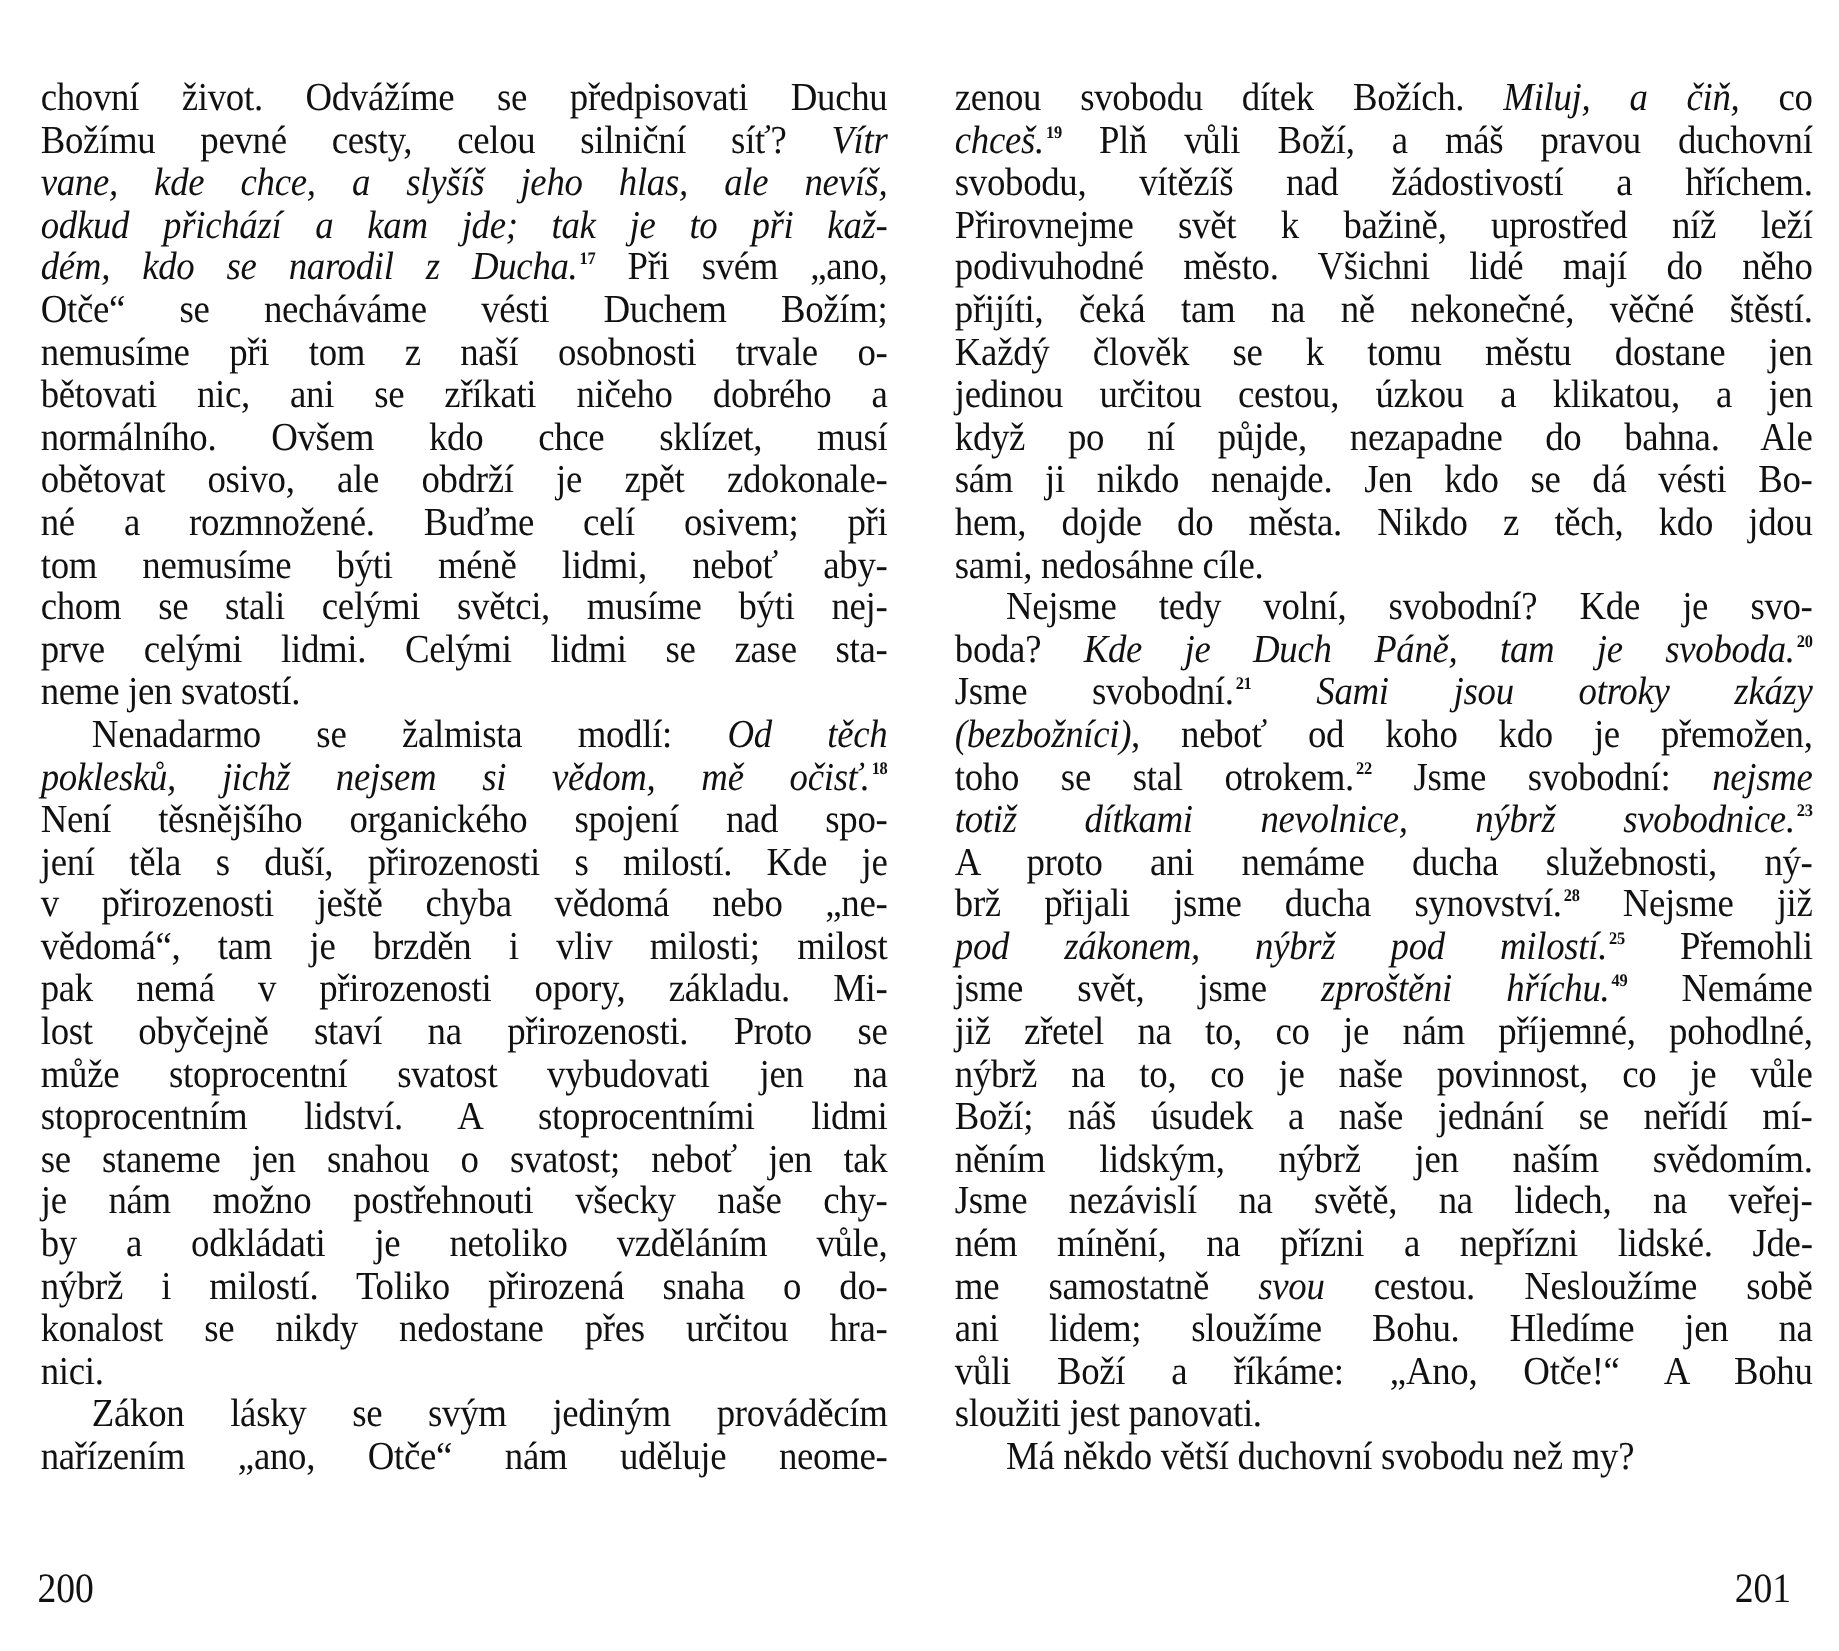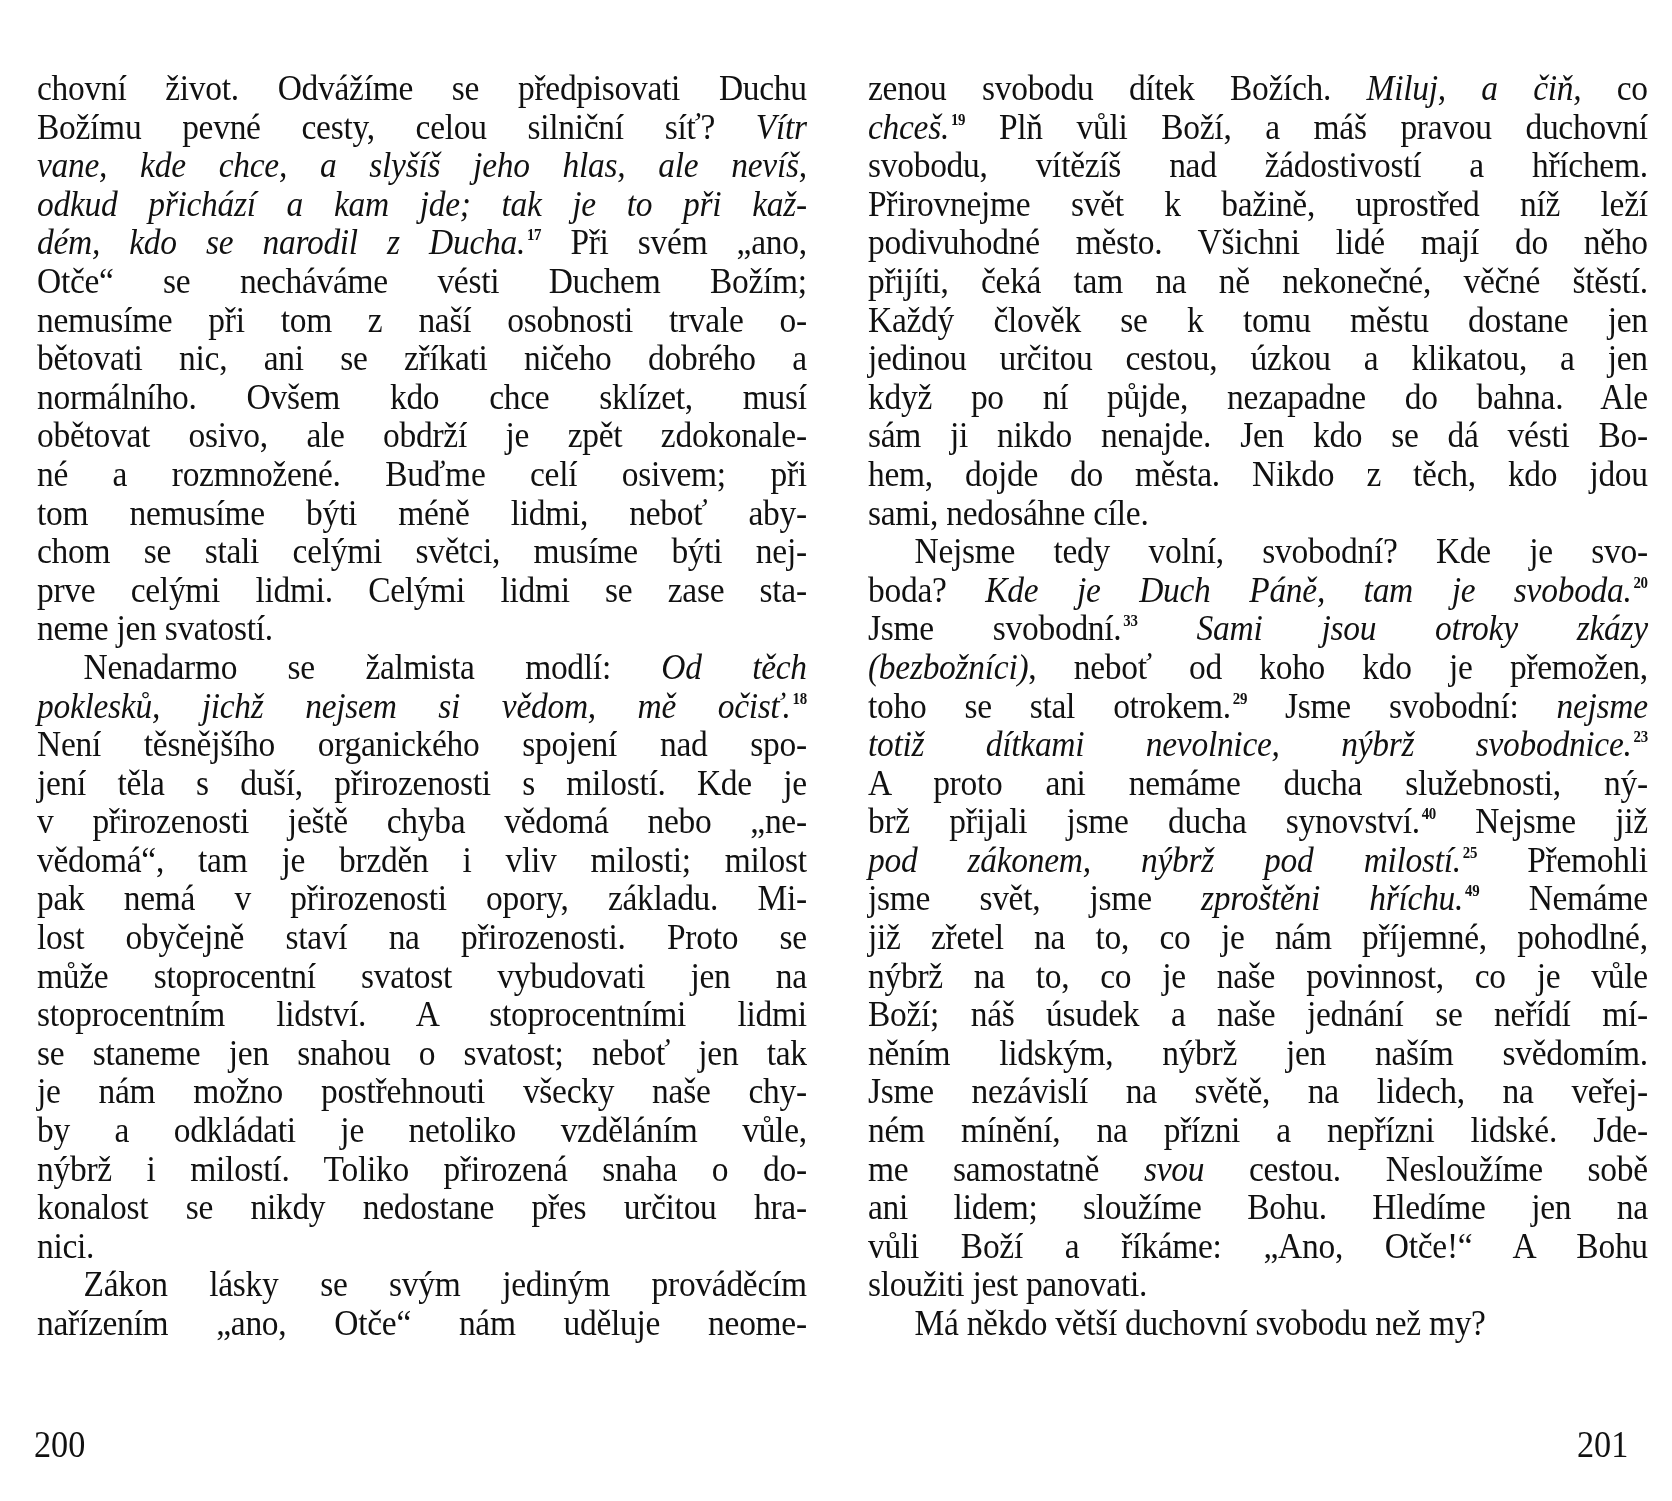--- a/index.html
+++ b/index.html
@@ -113,26 +113,26 @@
     <span class="line"><span>podivuhodné město. Všichni lidé mají do něho</span></span>
     <span class="line"><span>přijíti, čeká tam na ně nekonečné, věčné štěstí.</span></span>
     <span class="line"><span>Každý člověk se k tomu městu dostane jen</span></span>
     <span class="line"><span>jedinou určitou cestou, úzkou a klikatou, a jen</span></span>
     <span class="line"><span>když po ní půjde, nezapadne do bahna. Ale</span></span>
     <span class="line"><span>sám ji nikdo nenajde. Jen kdo se dá vésti Bo-</span></span>
     <span class="line"><span>hem, dojde do města. Nikdo z těch, kdo jdou</span></span>
     <span class="line last"><span>sami, nedosáhne cíle.</span></span>
     <span class="line indent"><span>Nejsme tedy volní, svobodní? Kde je svo-</span></span>
     <span class="line"><span>boda? </span><i>Kde je Duch Páně, tam je svoboda.</i><sup>20</sup></span>
-    <span class="line"><span>Jsme svobodní.</span><sup>33</sup><span> </span><i>Sami jsou otroky zkázy</i></span>
+    <span class="line"><span>Jsme svobodní.</span><sup>21</sup><span> </span><i>Sami jsou otroky zkázy</i></span>
     <span class="line"><i>(bezbožníci)</i><span>, neboť od koho kdo je přemožen,</span></span>
-    <span class="line"><span>toho se stal otrokem.</span><sup>29</sup><span> Jsme svobodní: </span><i>nejsme</i></span>
+    <span class="line"><span>toho se stal otrokem.</span><sup>22</sup><span> Jsme svobodní: </span><i>nejsme</i></span>
     <span class="line"><i>totiž dítkami nevolnice, nýbrž svobodnice.</i><sup>23</sup></span>
     <span class="line"><span>A proto ani nemáme ducha služebnosti, ný-</span></span>
-    <span class="line"><span>brž přijali jsme ducha synovství.</span><sup>40</sup><span> Nejsme již</span></span>
+    <span class="line"><span>brž přijali jsme ducha synovství.</span><sup>28</sup><span> Nejsme již</span></span>
     <span class="line"><i>pod zákonem, nýbrž pod milostí.</i><sup>25</sup><span> Přemohli</span></span>
     <span class="line"><span>jsme svět, jsme </span><i>zproštěni hříchu.</i><sup>49</sup><span> Nemáme</span></span>
     <span class="line"><span>již zřetel na to, co je nám příjemné, pohodlné,</span></span>
     <span class="line"><span>nýbrž na to, co je naše povinnost, co je vůle</span></span>
     <span class="line"><span>Boží; náš úsudek a naše jednání se neřídí mí-</span></span>
     <span class="line"><span>něním lidským, nýbrž jen naším svědomím.</span></span>
     <span class="line"><span>Jsme nezávislí na světě, na lidech, na veřej-</span></span>
     <span class="line"><span>ném mínění, na přízni a nepřízni lidské. Jde-</span></span>
     <span class="line"><span>me samostatně </span><i>svou</i><span> cestou. Nesloužíme sobě</span></span>
     <span class="line"><span>ani lidem; sloužíme Bohu. Hledíme jen na</span></span>

